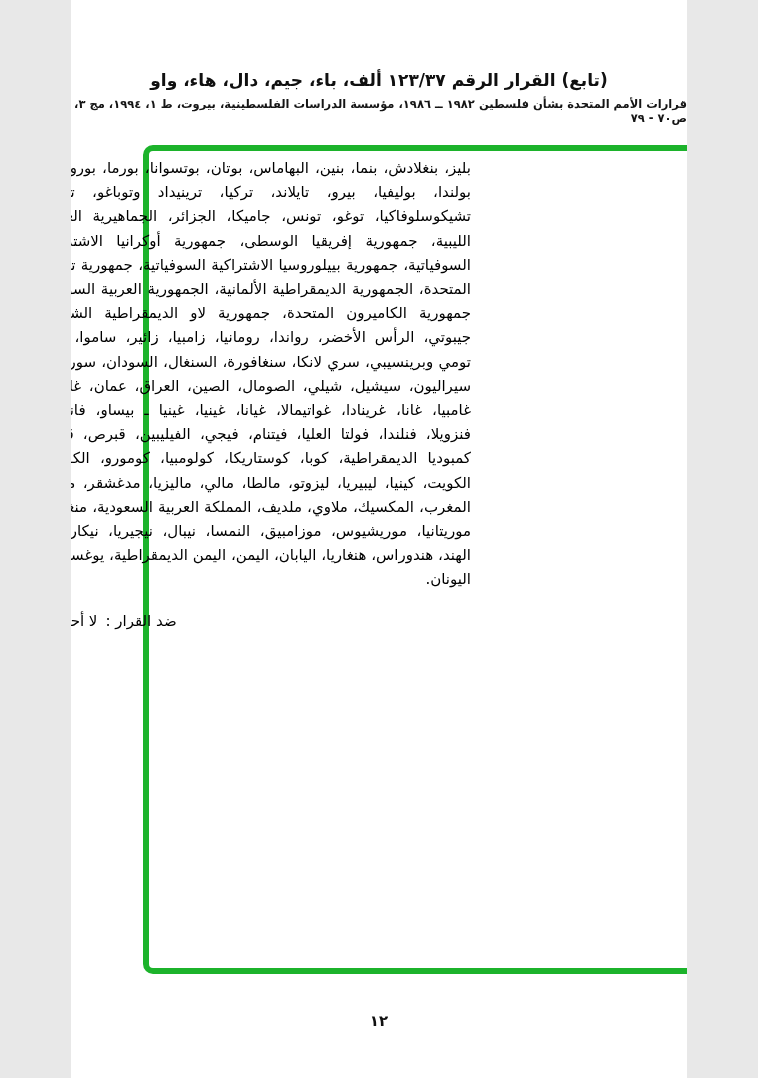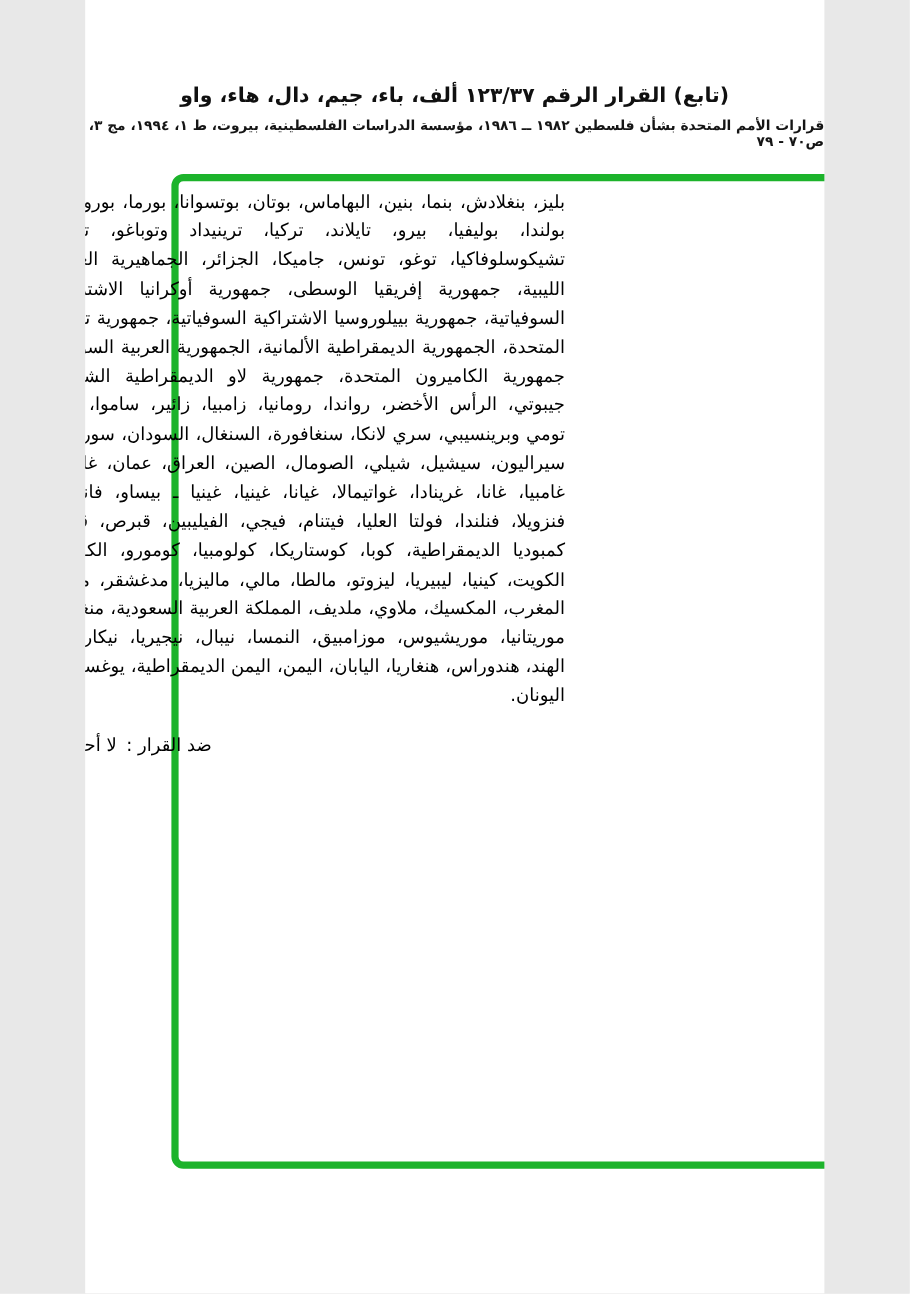--- a/index.html
+++ b/index.html
@@ -84,14 +84,15 @@
 
   <div class="textblock">
 
     <p class="voters">بليز، بنغلادش، بنما، بنين، البهاماس، بوتان، بوتسوانا، بورما، بوروندي، بولندا، بوليفيا، بيرو، تايلاند، تركيا، ترينيداد وتوباغو، تشاد، تشيكوسلوفاكيا، توغو، تونس، جاميكا، الجزائر، الجماهيرية العربية الليبية، جمهورية إفريقيا الوسطى، جمهورية أوكرانيا الاشتراكية السوفياتية، جمهورية بييلوروسيا الاشتراكية السوفياتية، جمهورية تنزانيا المتحدة، الجمهورية الديمقراطية الألمانية، الجمهورية العربية السورية، جمهورية الكاميرون المتحدة، جمهورية لاو الديمقراطية الشعبية، جيبوتي، الرأس الأخضر، رواندا، رومانيا، زامبيا، زائير، ساموا، ساو تومي وبرينسيبي، سري لانكا، سنغافورة، السنغال، السودان، سورينام، سيراليون، سيشيل، شيلي، الصومال، الصين، العراق، عمان، غابون، غامبيا، غانا، غرينادا، غواتيمالا، غيانا، غينيا، غينيا ـ بيساو، فانواتو، فنزويلا، فنلندا، فولتا العليا، فيتنام، فيجي، الفيليبين، قبرص، قطر، كمبوديا الديمقراطية، كوبا، كوستاريكا، كولومبيا، كومورو، الكونغو، الكويت، كينيا، ليبيريا، ليزوتو، مالطا، مالي، ماليزيا، مدغشقر، مصر، المغرب، المكسيك، ملاوي، ملديف، المملكة العربية السعودية، منغوليا، موريتانيا، موريشيوس، موزامبيق، النمسا، نيبال، نيجيريا، نيكاراغوا، الهند، هندوراس، هنغاريا، اليابان، اليمن، اليمن الديمقراطية، يوغسلافيا، اليونان.</p>
 
     <p class="against"><span class="lbl">ضد القرار :</span><span>لا أحد.</span></p>
 
 
   </div>
 
+  <div class="pagenum">١٢</div>
 
 </div>
 
 </body></html>

